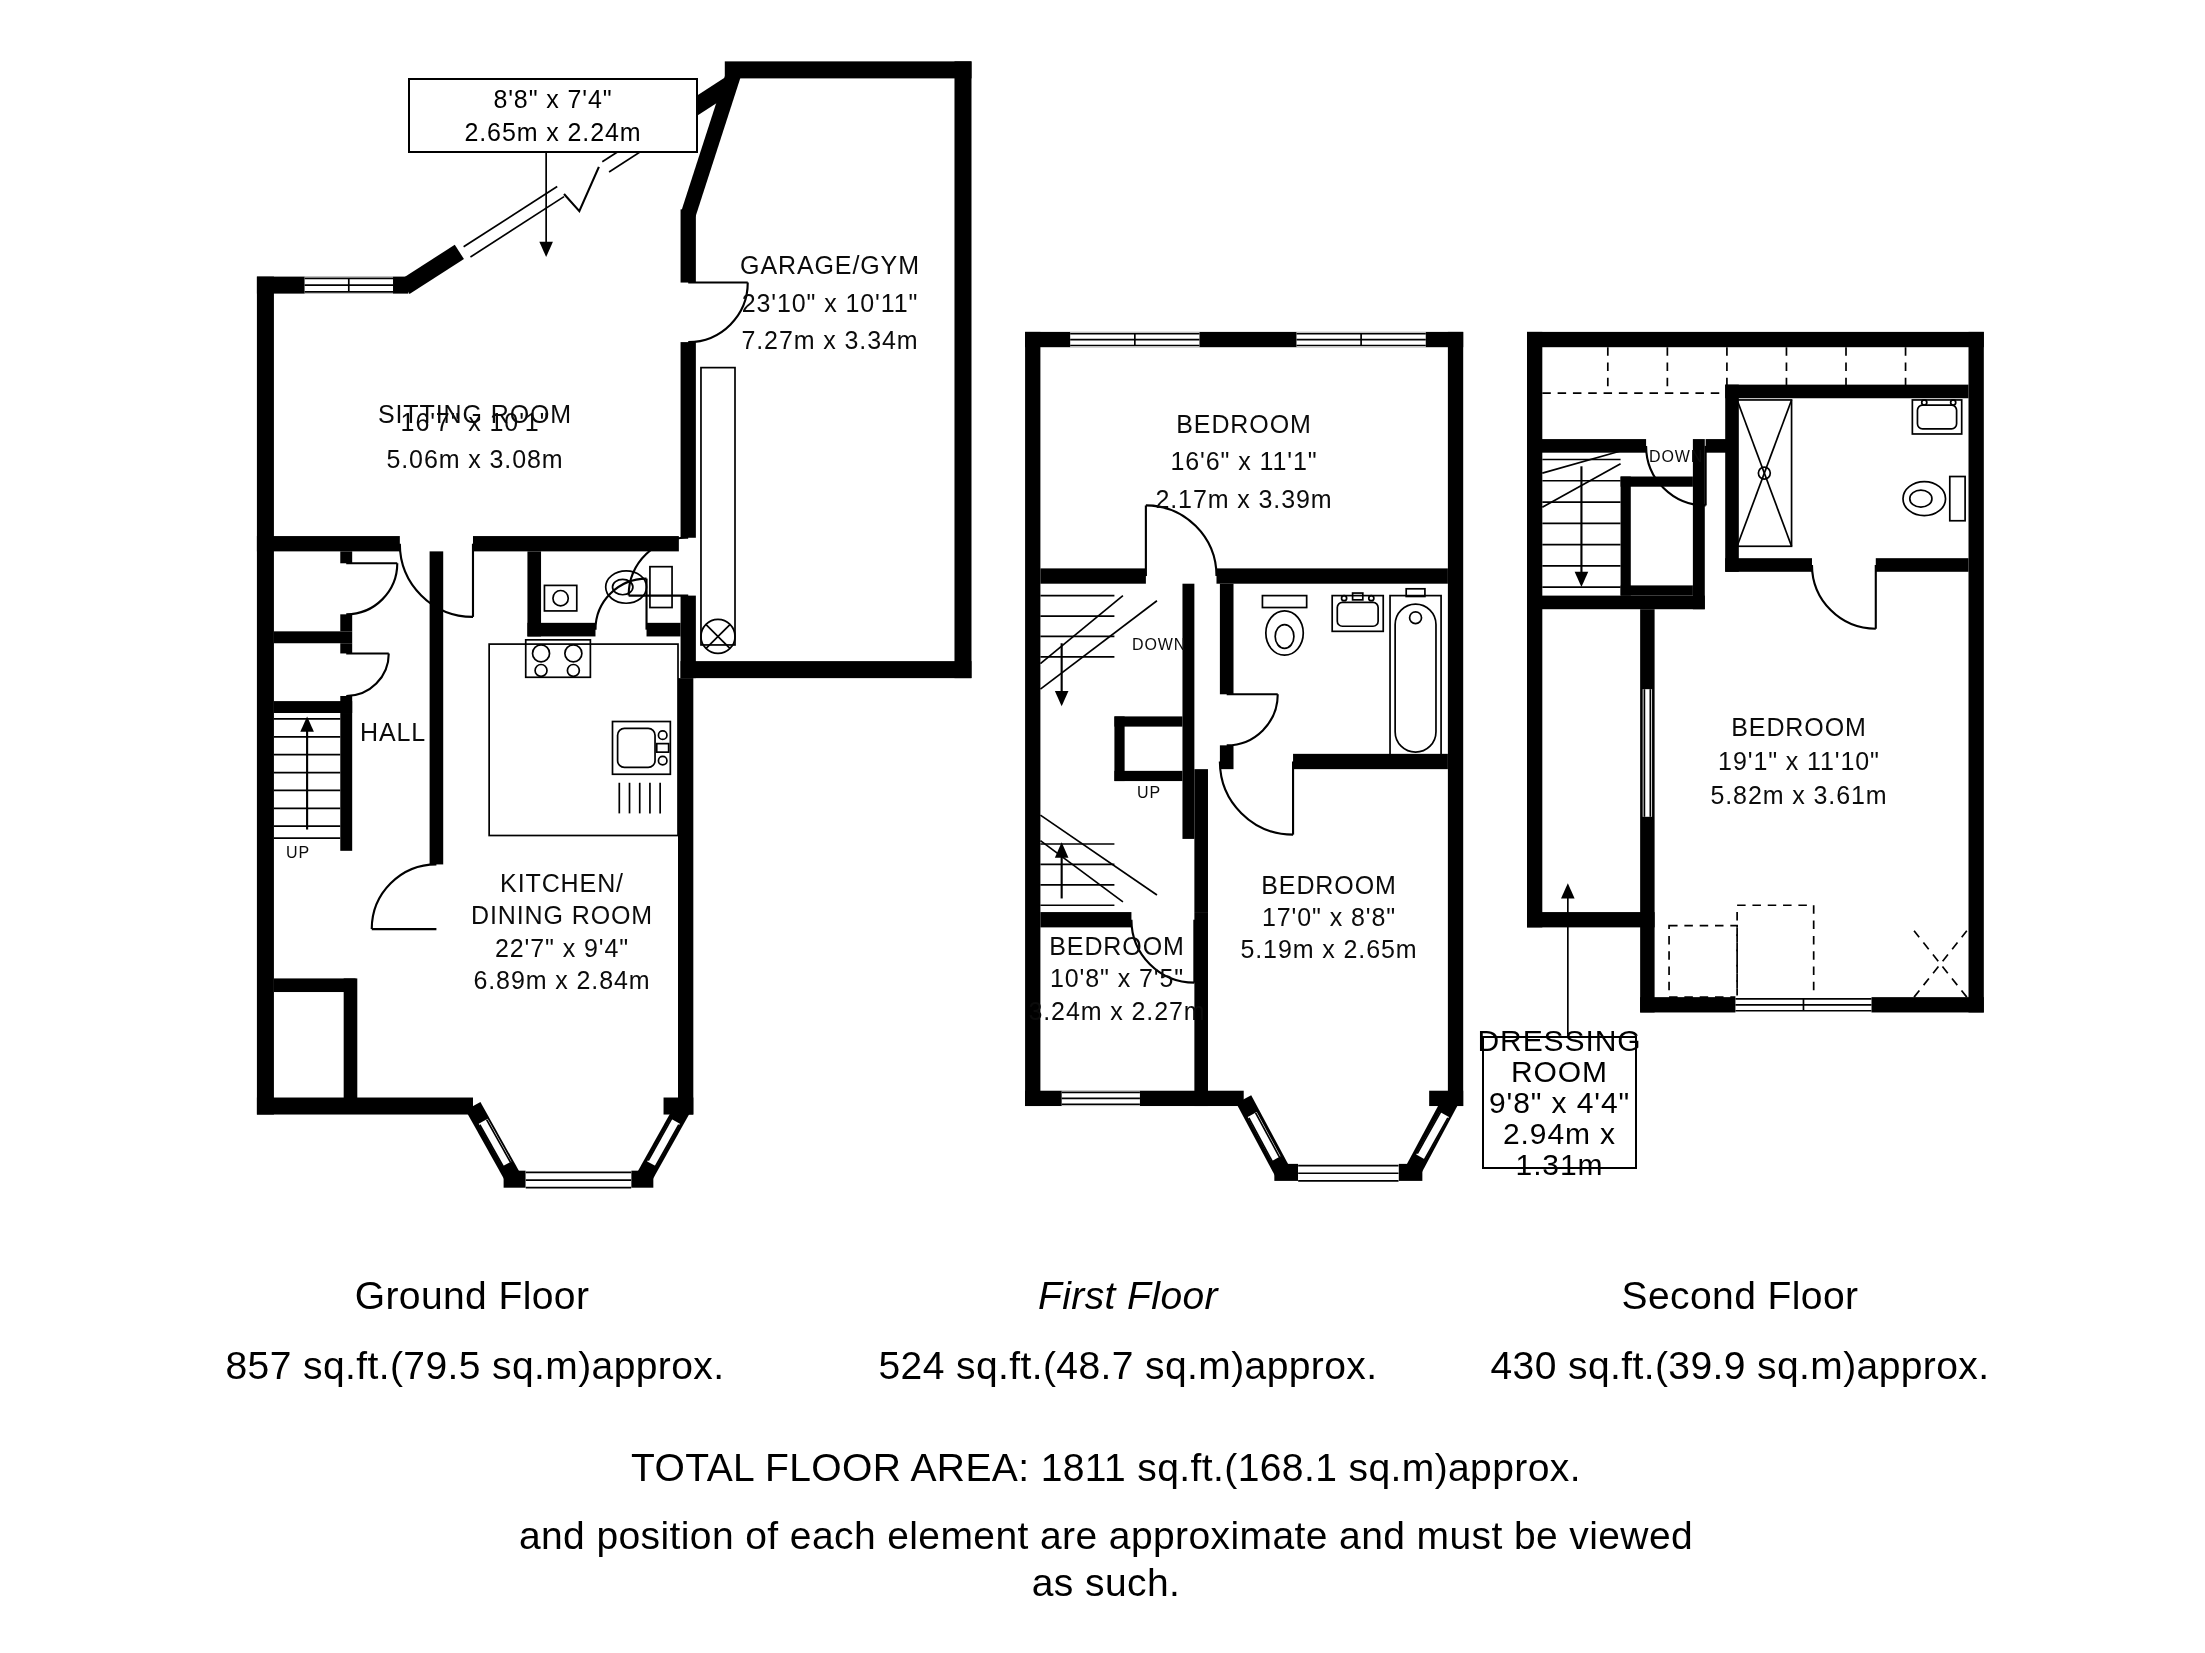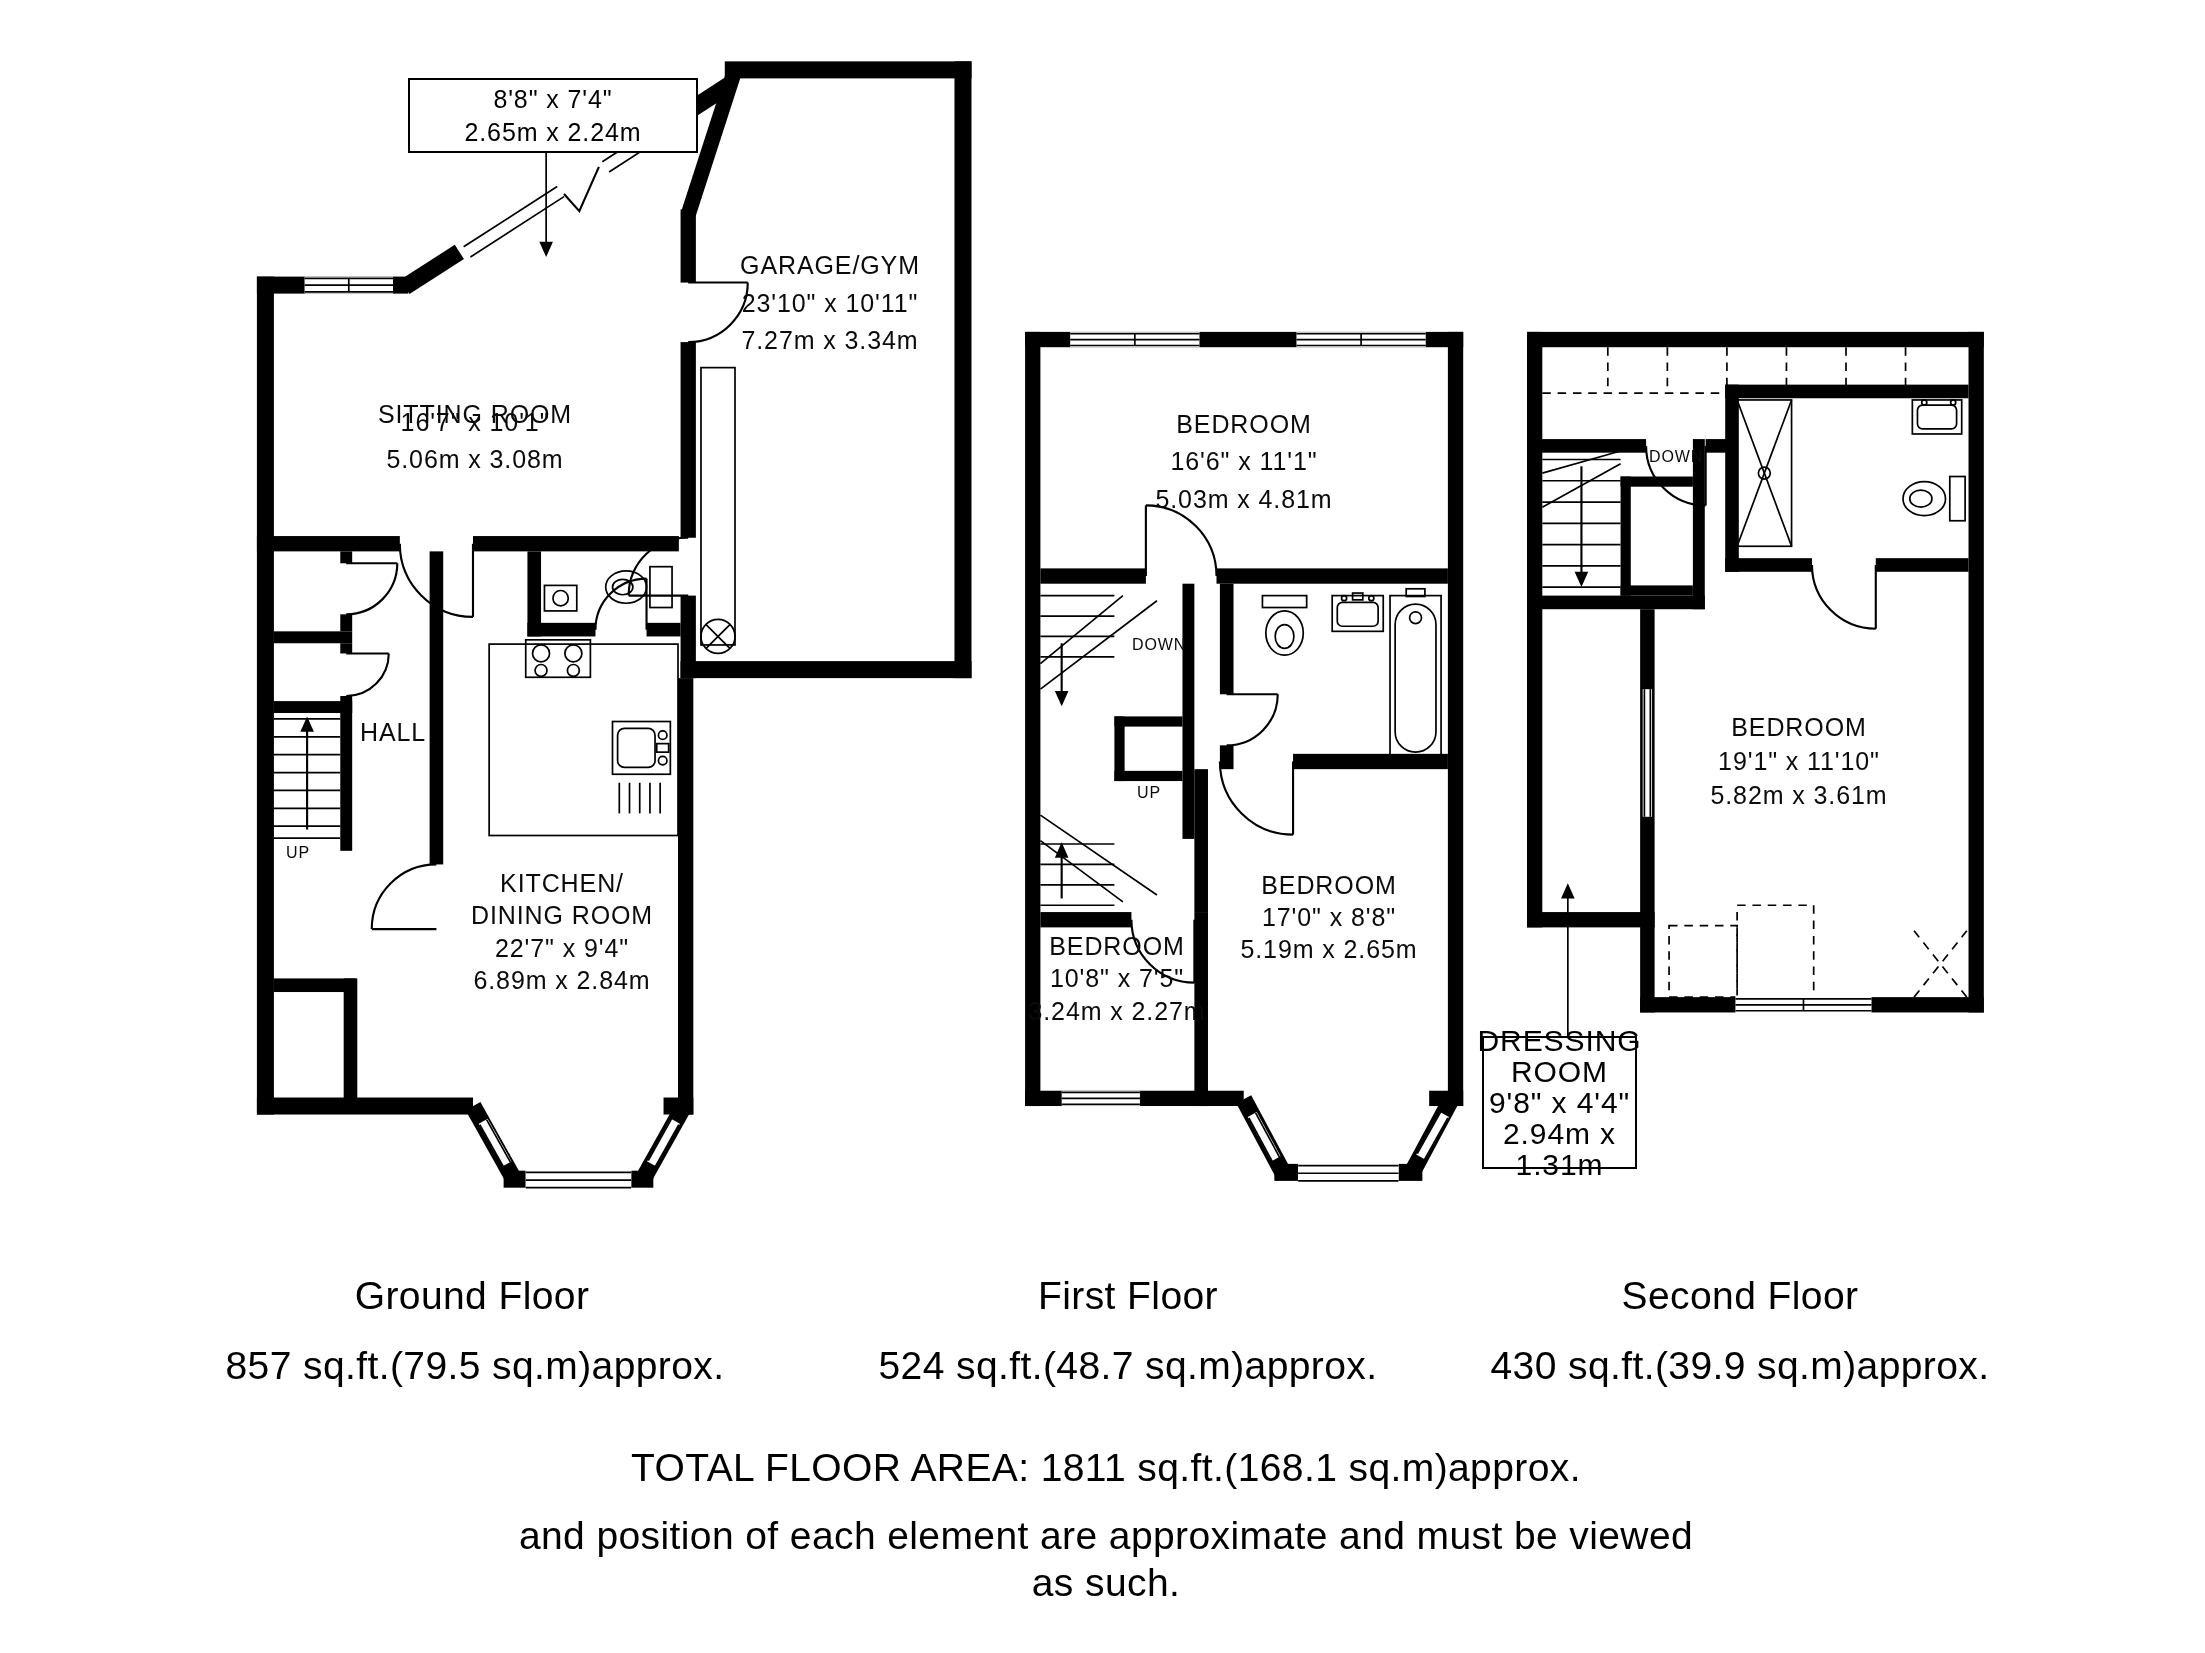--- a/index.html
+++ b/index.html
@@ -404,21 +404,21 @@
 
 <div class="lbl" style="left:562px;top:883px;">KITCHEN/</div>
 <div class="lbl" style="left:562px;top:915px;">DINING ROOM</div>
 <div class="lbl" style="left:562px;top:948px;">22'7" x 9'4"</div>
 <div class="lbl" style="left:562px;top:980px;">6.89m x 2.84m</div>
 
 <div class="small" style="left:286px;top:844px;">UP</div>
 
 <div class="lbl" style="left:1244px;top:424px;">BEDROOM</div>
 <div class="lbl" style="left:1244px;top:461px;">16'6" x 11'1"</div>
-<div class="lbl" style="left:1244px;top:499px;">5.03m x 4.81m</div>
+<div class="lbl" style="left:1244px;top:499px;">2.17m x 3.39m</div>
 
 <div class="small" style="left:1132px;top:636px;">DOWN</div>
 <div class="small" style="left:1137px;top:784px;">UP</div>
 
 <div class="lbl" style="left:1117px;top:946px;">BEDROOM</div>
 <div class="lbl" style="left:1117px;top:978px;">10'8" x 7'5"</div>
 <div class="lbl" style="left:1117px;top:1011px;">3.24m x 2.27m</div>
 
 <div class="lbl" style="left:1329px;top:885px;">BEDROOM</div>
 <div class="lbl" style="left:1329px;top:917px;">17'0" x 8'8"</div>
@@ -433,21 +433,21 @@
 <div class="callout" style="left:1482px;top:1036px;width:151px;height:129px;">
   <div class="cs">DRESSING</div>
   <div class="cs">ROOM</div>
   <div class="cs">9'8" x 4'4"</div>
   <div class="cs">2.94m x 1.31m</div>
 </div>
 
 <div class="cap" style="left:472px;top:1296px;">Ground Floor</div>
 <div class="cap" style="left:475px;top:1366px;">857 sq.ft.(79.5 sq.m)approx.</div>
 
-<div class="cap" style="left:1128px;top:1296px;">First Floor</div>
+<div class="cap" style="left:1128px;top:1296px;font-style:italic;">First Floor</div>
 <div class="cap" style="left:1128px;top:1366px;">524 sq.ft.(48.7 sq.m)approx.</div>
 
 <div class="cap" style="left:1740px;top:1296px;">Second Floor</div>
 <div class="cap" style="left:1740px;top:1366px;">430 sq.ft.(39.9 sq.m)approx.</div>
 
 <div class="cap" style="left:1106px;top:1440px;margin-top:28px;">TOTAL FLOOR AREA: 1811 sq.ft.(168.1 sq.m)approx.</div>
 <div class="cap" style="left:1106px;top:1536px;">and position of each element are approximate and must be viewed</div>
 <div class="cap" style="left:1106px;top:1583px;">as such.</div>
 
 </div>

